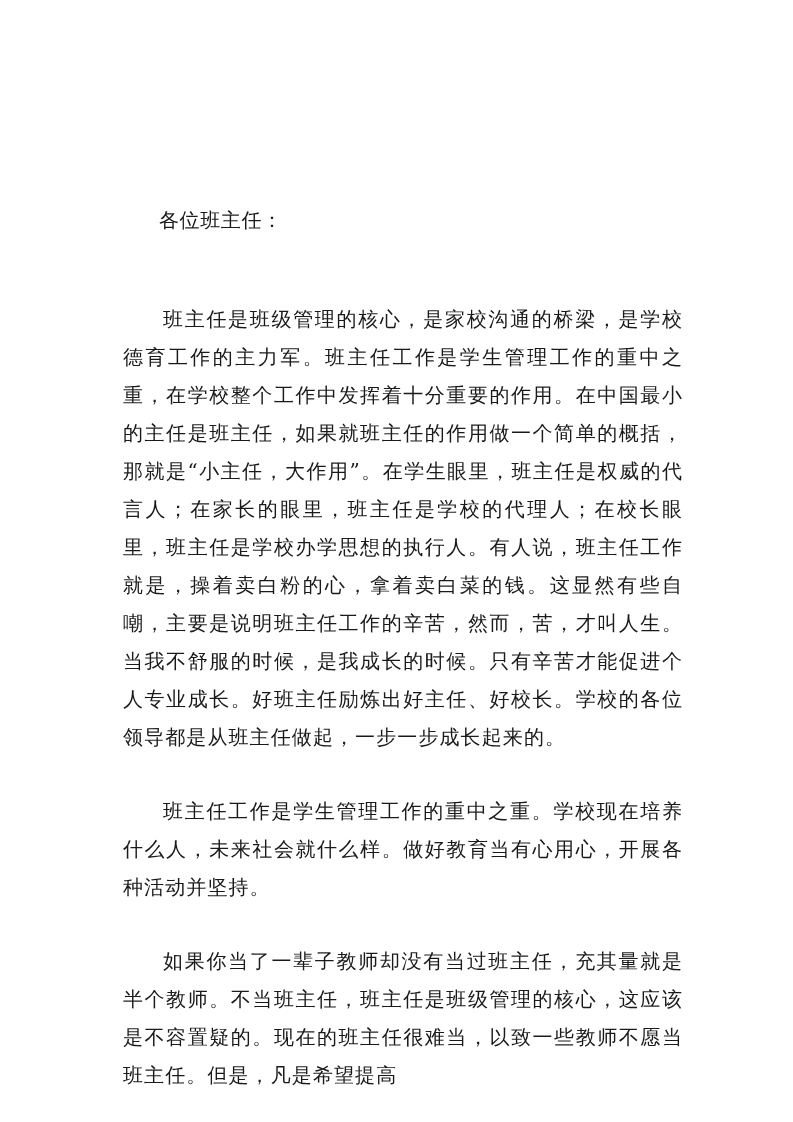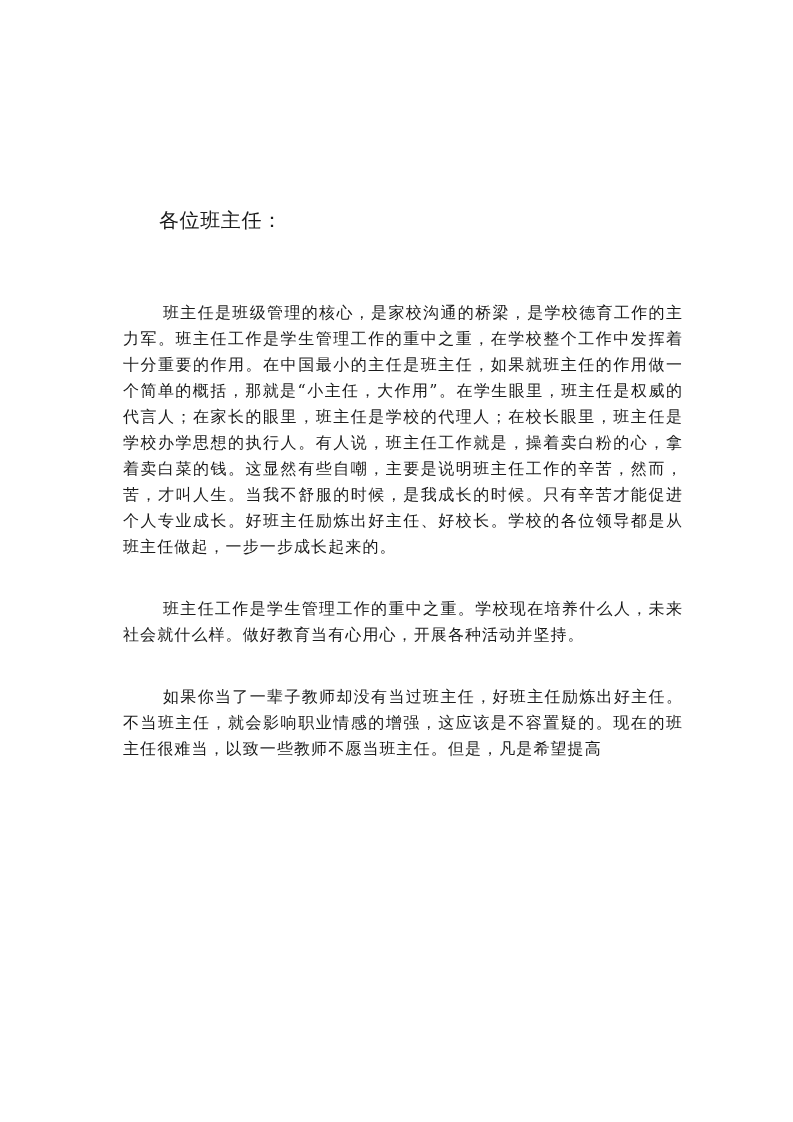--- a/index.html
+++ b/index.html
@@ -24,34 +24,34 @@
     }
     .salutation {
       margin: 0;
       font-size: 20px;
       line-height: 36px;
       text-indent: 36px;
       letter-spacing: 0.6px;
     }
     .para {
       margin: 0;
-      font-size: 16px;
-      line-height: 26px;
+      font-size: 20px;
+      line-height: 38px;
       text-indent: 40px;
       letter-spacing: 1.1px;
       text-align: justify;
       word-break: break-all;
     }
     .gap-first { height: 62px; }
     .gap { height: 36px; }
   </style>
 </head>
 <body>
 
 <div class="page">
   <p class="salutation">各位班主任：</p>
   <div class="gap-first"></div>
   <p class="para">班主任是班级管理的核心，是家校沟通的桥梁，是学校德育工作的主力军。班主任工作是学生管理工作的重中之重，在学校整个工作中发挥着十分重要的作用。在中国最小的主任是班主任，如果就班主任的作用做一个简单的概括，那就是“小主任，大作用”。在学生眼里，班主任是权威的代言人；在家长的眼里，班主任是学校的代理人；在校长眼里，班主任是学校办学思想的执行人。有人说，班主任工作就是，操着卖白粉的心，拿着卖白菜的钱。这显然有些自嘲，主要是说明班主任工作的辛苦，然而，苦，才叫人生。当我不舒服的时候，是我成长的时候。只有辛苦才能促进个人专业成长。好班主任励炼出好主任、好校长。学校的各位领导都是从班主任做起，一步一步成长起来的。</p>
   <div class="gap"></div>
   <p class="para">班主任工作是学生管理工作的重中之重。学校现在培养什么人，未来社会就什么样。做好教育当有心用心，开展各种活动并坚持。</p>
   <div class="gap"></div>
-  <p class="para">如果你当了一辈子教师却没有当过班主任，好班主任励炼出好主任。不当班主任，就会影响职业情感的增强，这应该是不容置疑的。现在的班主任很难当，以致一些教师不愿当班主任。但是，凡是希望提高</p>
+  <p class="para">如果你当了一辈子教师却没有当过班主任，充其量就是半个教师。不当班主任，班主任是班级管理的核心，这应该是不容置疑的。现在的班主任很难当，以致一些教师不愿当班主任。但是，凡是希望提高</p>
 </div>
 
 </body></html>

